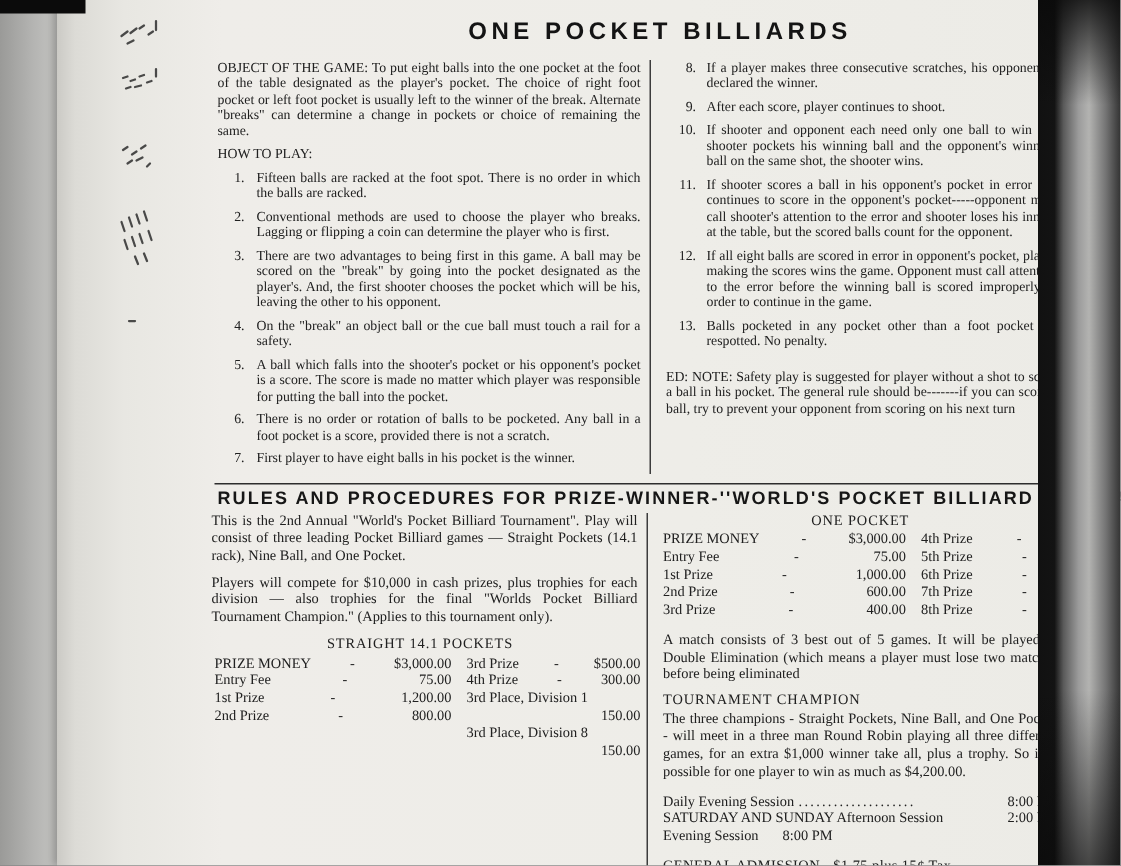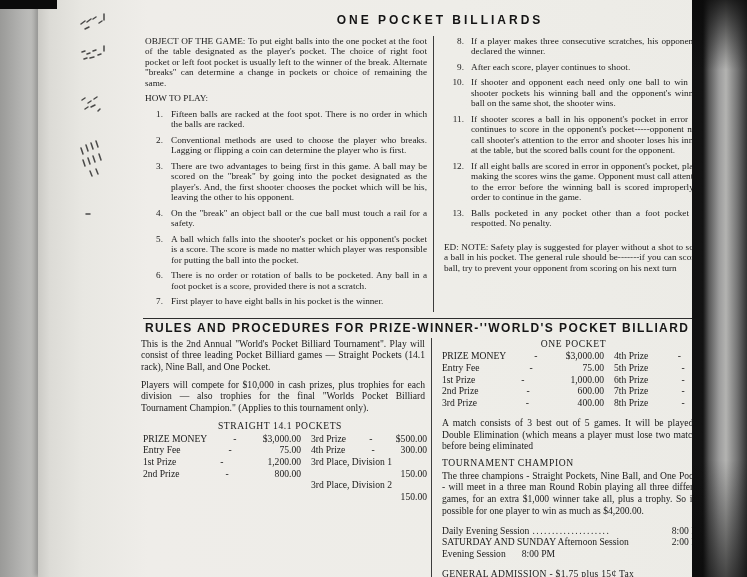--- a/index.html
+++ b/index.html
@@ -9,21 +9,21 @@
   .paper{position:absolute;left:38px;top:0;right:0;bottom:0;
     background:linear-gradient(90deg,#cbcac5 0,#dcdbd6 12px,#e8e7e2 45px,#efede9 110px,#eeede8 420px,#ecebe6 100%);
     box-shadow:-3px 0 5px rgba(0,0,0,.25);}
   .strip{position:absolute;left:0;top:0;width:57px;height:9px;background:#0b0b0b;z-index:6;}
   .right-band{position:absolute;top:0;bottom:0;right:0;width:55px;z-index:5;
     background:
       linear-gradient(180deg,rgba(10,10,10,.85) 0,rgba(10,10,10,0) 70px,rgba(10,10,10,0) 460px,rgba(10,10,10,.65) 100%),
       linear-gradient(90deg,#111 0,#131313 11px,#5a5a5a 17px,#9b9b9b 27px,#b3b3b1 34px,#757575 45px,#333 55px);}
   .speckles{position:absolute;left:78px;top:8px;z-index:2;}
   .content{position:absolute;left:145px;top:8px;width:560px;z-index:1;}
-  .title{font-family:"Liberation Sans",sans-serif;font-weight:bold;font-size:12px;
+  .title{font-family:"Liberation Sans",sans-serif;font-weight:bold;font-size:16px;
     letter-spacing:3px;text-align:center;text-indent:30px;color:#141414;margin-top:5px;}
   .top-section{display:flex;margin-top:9px;font-size:9.2px;line-height:1.14;text-align:justify;}
   .tcol-left{width:282px;flex:none;}
   .tcol-right{flex:1;border-left:1px solid #3c3c3c;margin-left:6px;padding-left:10px;min-width:0;overflow:visible;}
   .u{text-underline-offset:2px;}
   .obj{margin:0 0 5px 0;}
   .htp{margin:0 0 5px 0;}
   .rule-item{display:flex;margin-bottom:5px;}
   .rn{flex:none;width:18px;text-align:right;margin-right:8px;}
   .rn2{flex:none;width:20px;text-align:right;margin-right:7px;}
@@ -222,21 +222,21 @@
                 <span class="plabel">3rd Place, Division 1</span>
                 <span class="psep"></span>
                 <span class="pval"></span>
               </div>
               <div class="prow">
                 <span class="plabel"></span>
                 <span class="psep"></span>
                 <span class="pval">150.00</span>
               </div>
               <div class="prow">
-                <span class="plabel">3rd Place, Division 2</span>
+                <span class="plabel">3rd Place, Division 8</span>
                 <span class="psep"></span>
                 <span class="pval"></span>
               </div>
               <div class="prow">
                 <span class="plabel"></span>
                 <span class="psep"></span>
                 <span class="pval">150.00</span>
               </div>
             </div>
           </div>

